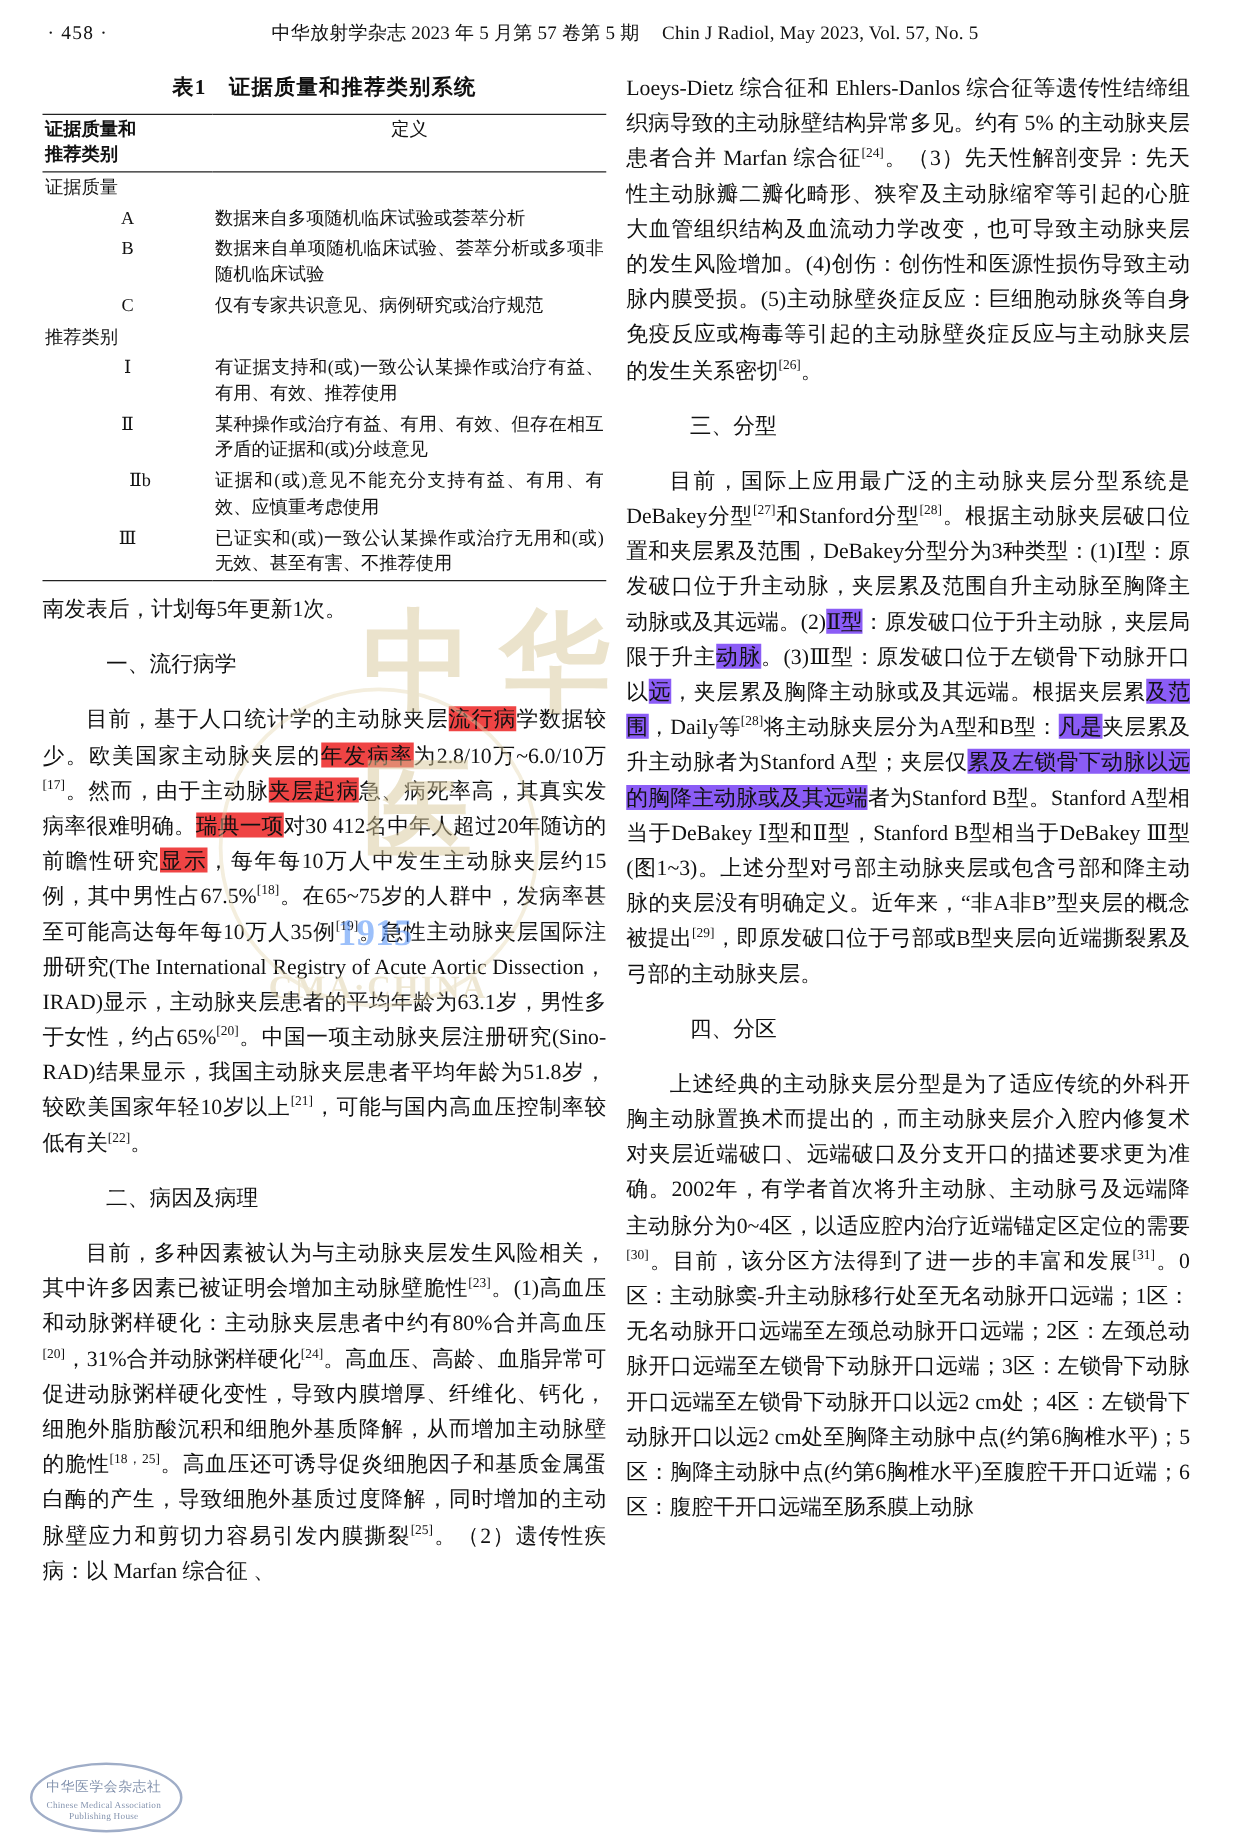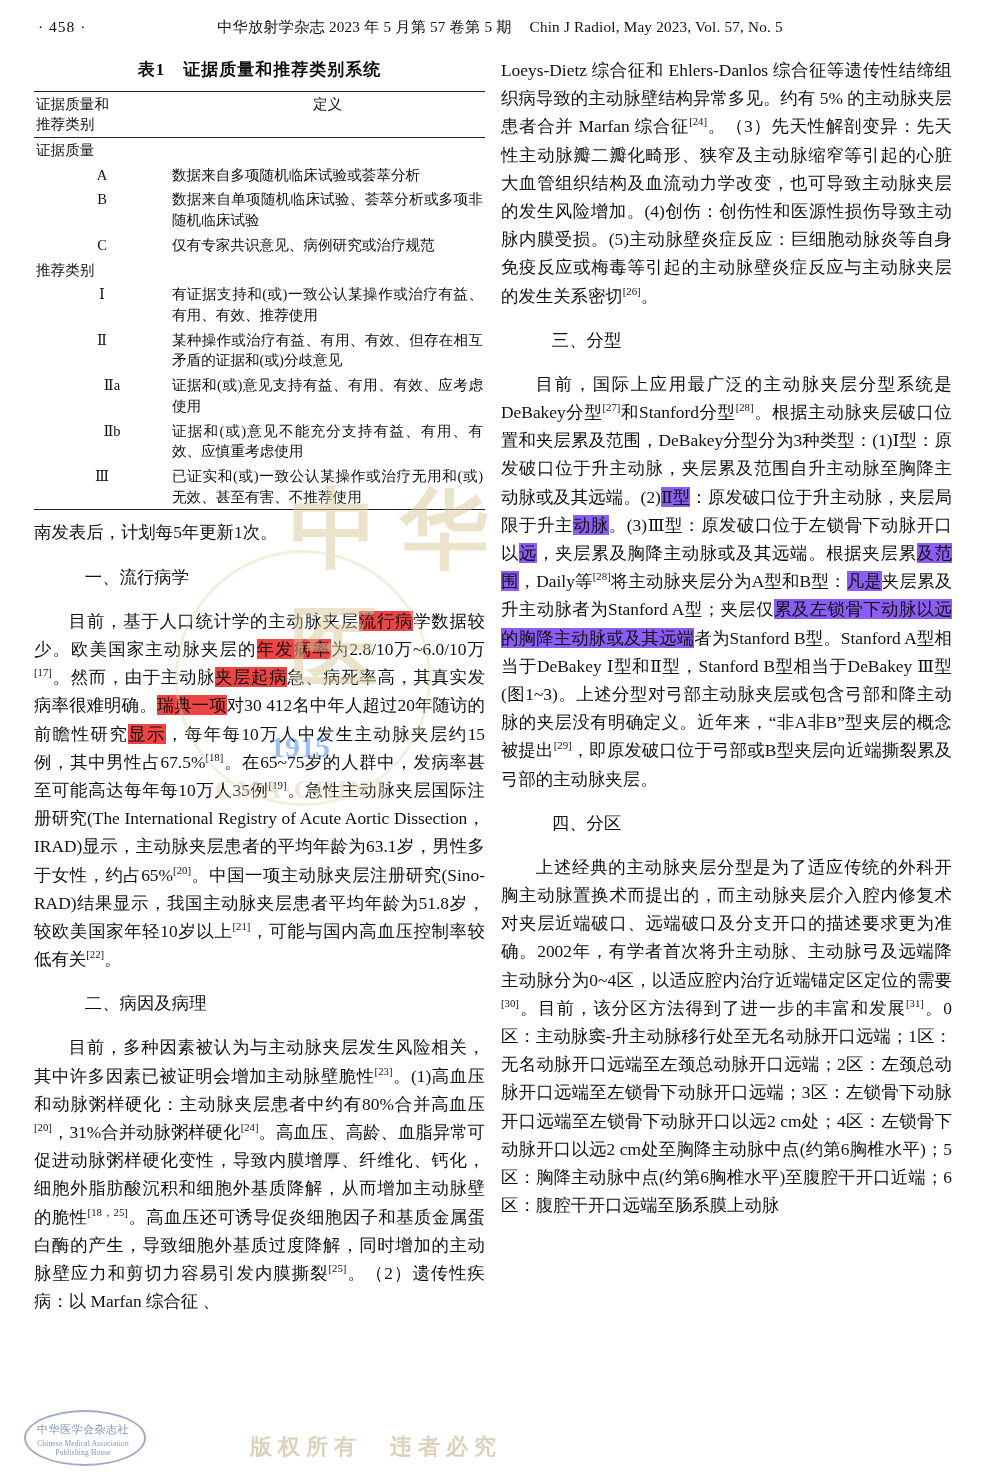--- a/index.html
+++ b/index.html
@@ -102,21 +102,21 @@
   .rule-mid td { border-top: 1px solid #222; }
   .rule-bot td { border-bottom: 1.6px solid #222; }
   .c-label {
     width: 112px;
     text-align: center;
     white-space: nowrap;
   }
   .c-label.left { text-align: left; padding-left: 2px; }
   .c-def { text-align: justify; }
   .hdr td { text-align: center; padding: 4px 2px 6px 2px; }
-  .hdr .c-label { text-align: left; }
+  .hdr .c-label { text-align: left; font-weight: bold; }
   .grp td { padding-top: 4px; padding-bottom: 2px; }
   .indent-1 { padding-left: 22px !important; text-align: center; }
   
   .watermark {
     position: absolute;
     left: 120px;
     top: 430px;
     width: 420px;
     height: 420px;
     pointer-events: none;
@@ -229,24 +229,20 @@
           </tr>
           <tr>
             <td class="c-label">Ⅰ</td>
             <td class="c-def">有证据支持和(或)一致公认某操作或治疗有益、有用、有效、推荐使用</td>
           </tr>
           <tr>
             <td class="c-label">Ⅱ</td>
             <td class="c-def">某种操作或治疗有益、有用、有效、但存在相互矛盾的证据和(或)分歧意见</td>
           </tr>
           <tr>
-            <td class="c-label indent-1">Ⅱa</td>
-            <td class="c-def">证据和(或)意见支持有益、有用、有效、应考虑使用</td>
-          </tr>
-          <tr>
             <td class="c-label indent-1">Ⅱb</td>
             <td class="c-def">证据和(或)意见不能充分支持有益、有用、有效、应慎重考虑使用</td>
           </tr>
           <tr class="rule-bot">
             <td class="c-label">Ⅲ</td>
             <td class="c-def">已证实和(或)一致公认某操作或治疗无用和(或)无效、甚至有害、不推荐使用</td>
           </tr>
         </tbody>
           </table>
       </div>
@@ -279,15 +275,14 @@
     <div class="wm-text" style="left:170px; top:40px; font-size:88px;">中 华 医</div>
     <div class="wm-text" style="left:150px; top:300px; font-size:30px; color:#3b82f6;">1915</div>
     <div class="wm-text" style="left:95px; top:345px; font-size:26px; color:#ded0a8; letter-spacing:2px;">CMA·CHINA</div>
   </div>
 
   <div class="footer-stamp">
     <div class="stamp-oval"></div>
     <div class="stamp-line1">中华医学会杂志社</div>
     <div class="stamp-line2">Chinese Medical Association Publishing House</div>
   </div>
-  <div class="footer-note">版权所有　违者必究</div>
 
 </div>
 
 </body></html>

